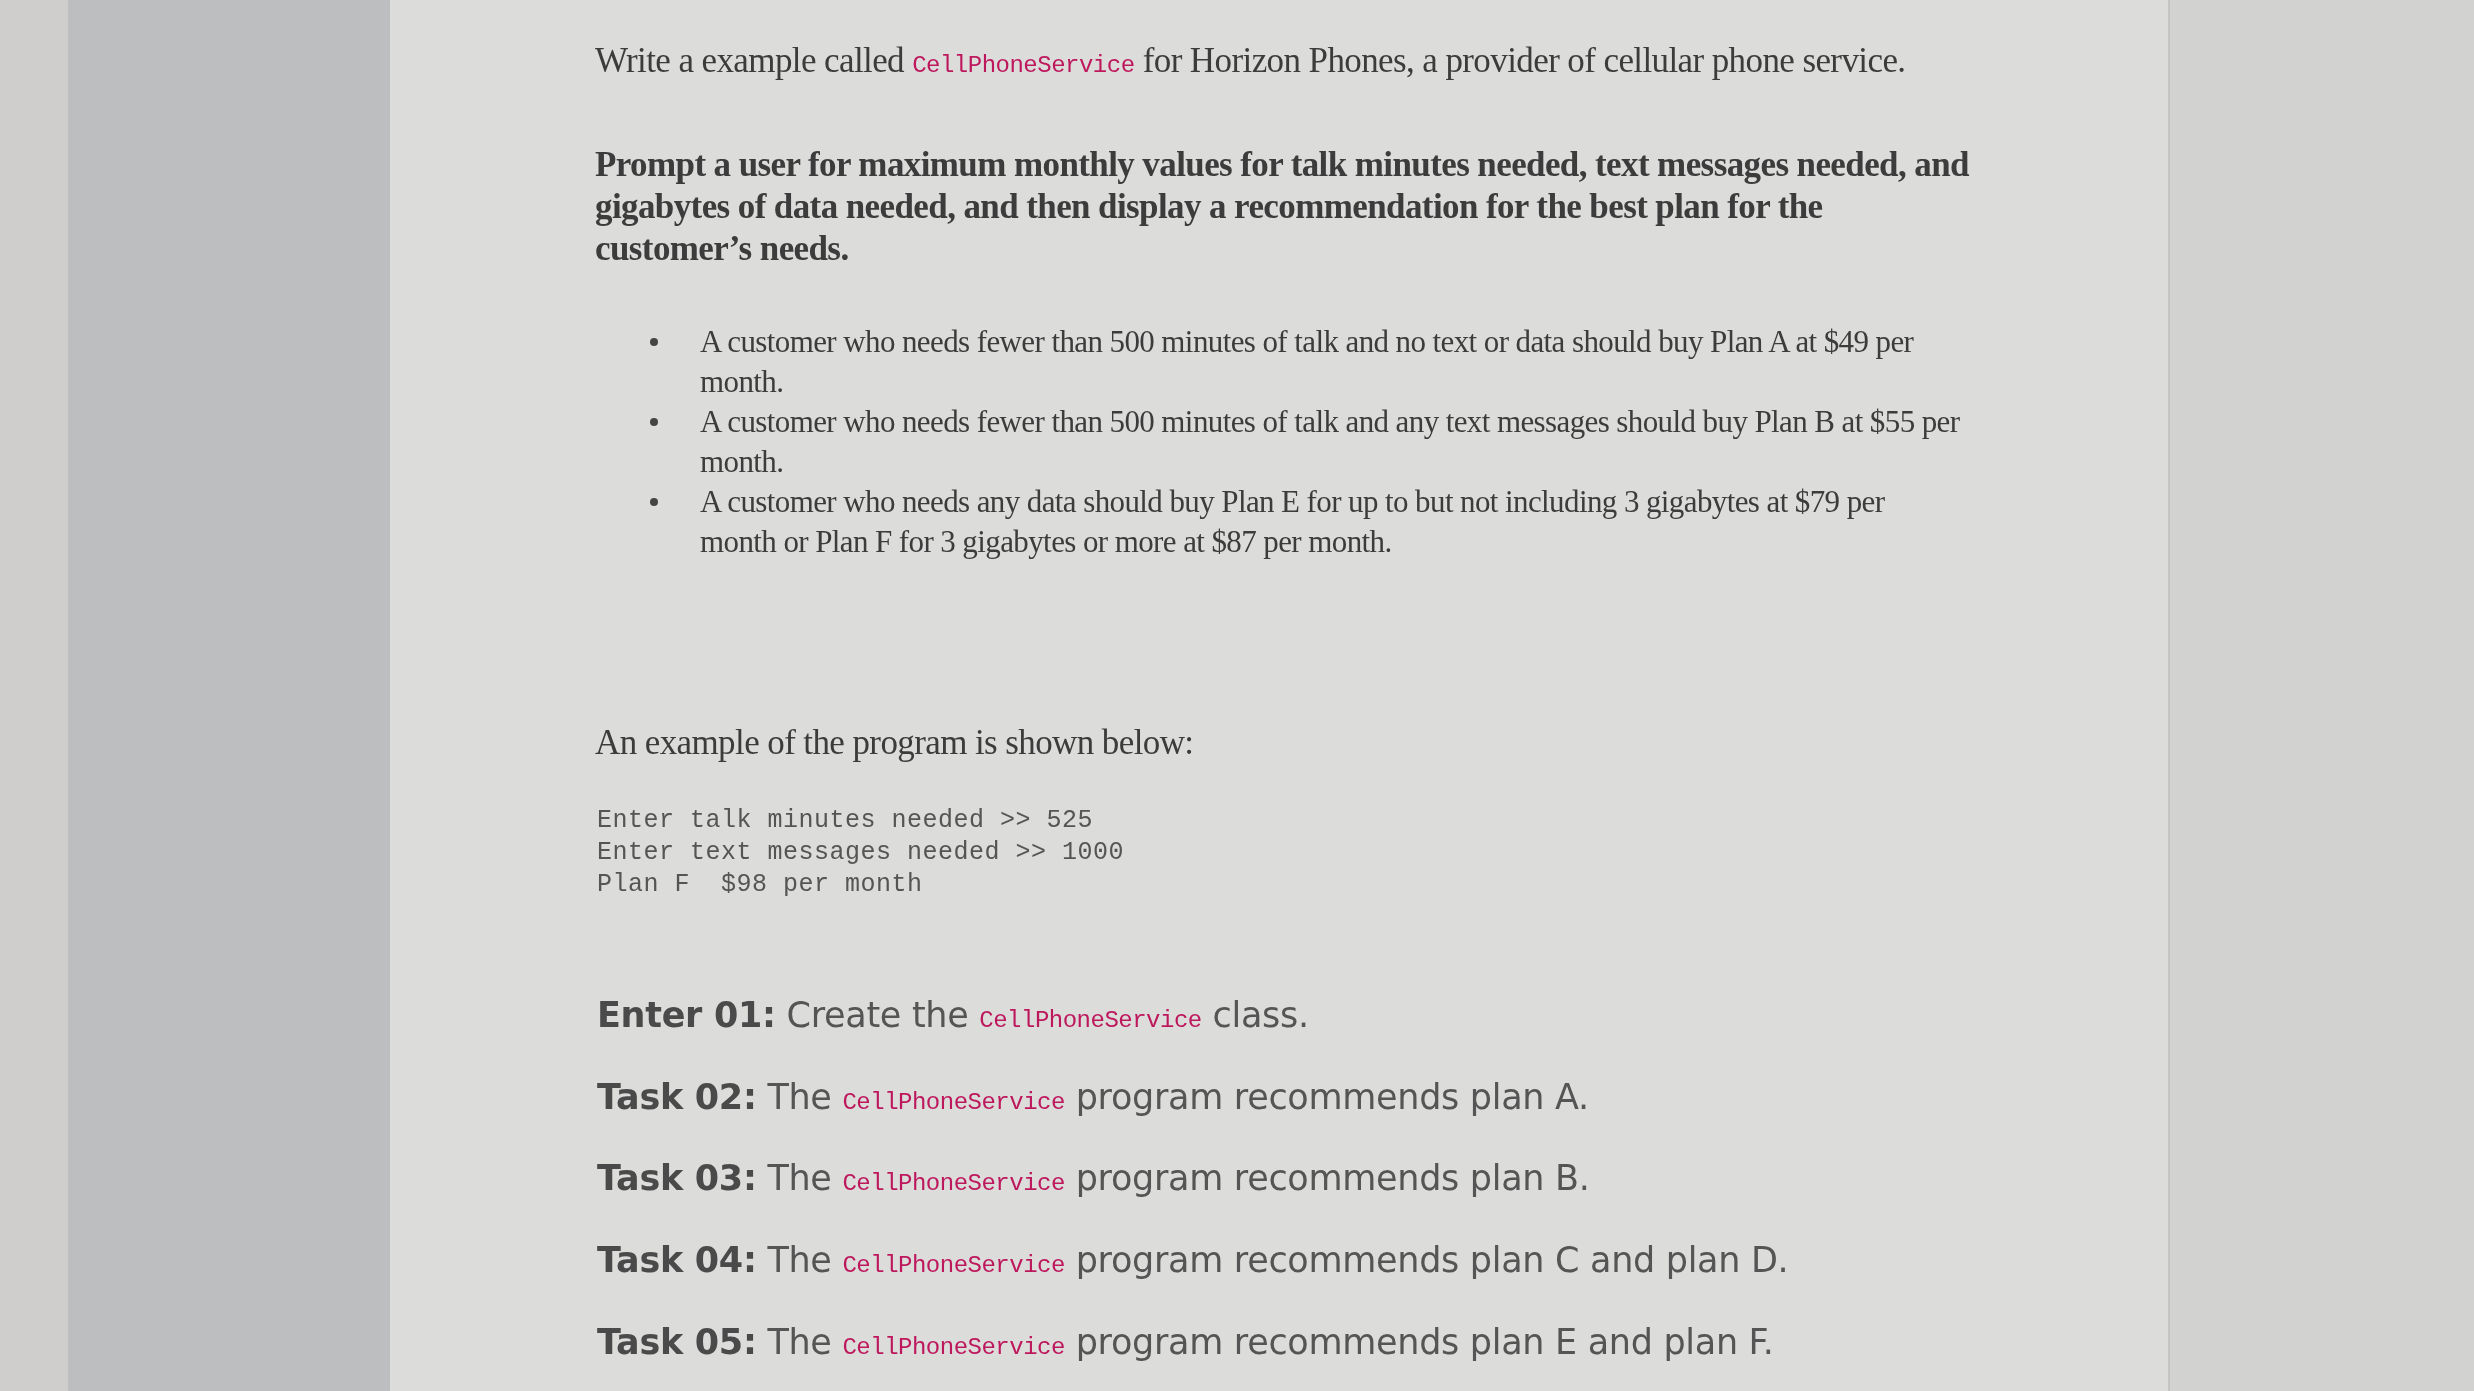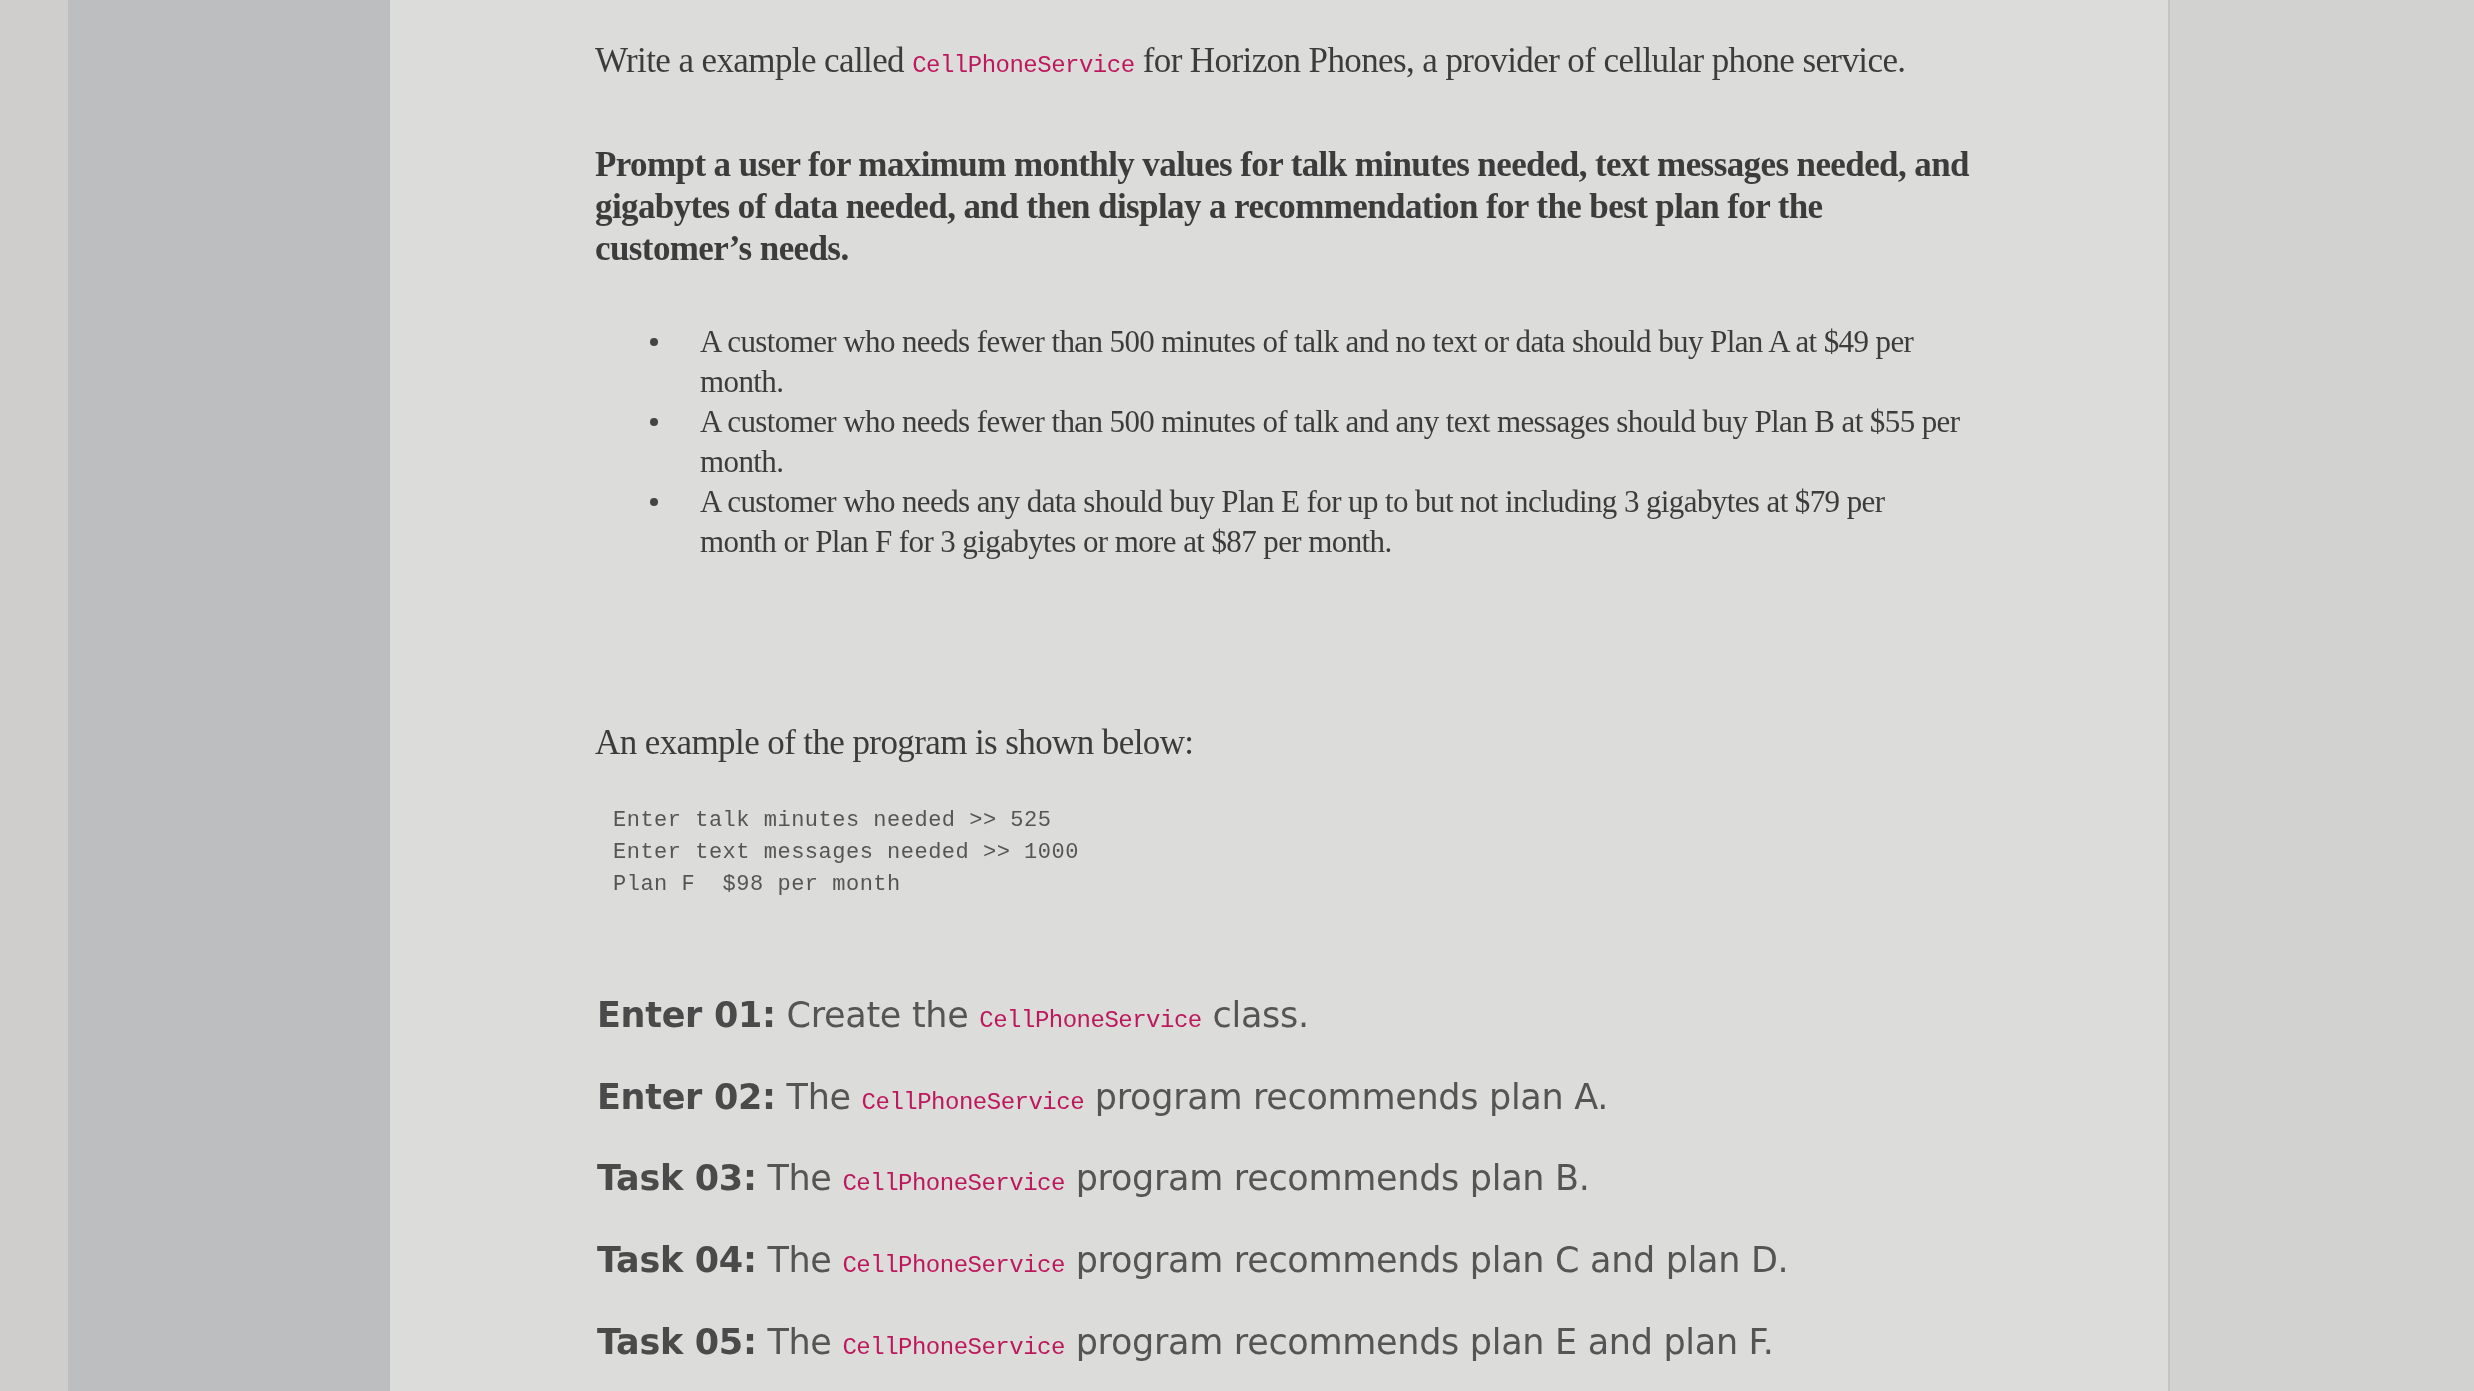--- a/index.html
+++ b/index.html
@@ -15,21 +15,21 @@
     border-left:2px solid #c3c4c3; }
   .content { position:absolute; left:595px; top:40px; width:1380px; color:#3c3c3c; }
   .para { font-size:35px; line-height:42px; margin:0; letter-spacing:-0.6px; }
   .code-inline { font-family:"Liberation Mono", monospace; font-size:24px; letter-spacing:-0.5px; color:#be185d; }
   .p1 { position:absolute; top:0; }
   .p2 { position:absolute; top:104px;font-weight:bold; }
   ul.bullets { position:absolute; top:282px; left:40px; margin:0; padding:0 0 0 65px; width:1260px; list-style:none; }
   ul.bullets li { position:relative; font-size:31px; line-height:40px; letter-spacing:-0.6px; margin:0; }
   ul.bullets li .dot { position:absolute; left:-50px; top:16px; width:8px; height:8px; border-radius:50%; background:#444; }
   .example-intro { position:absolute; top:682px; font-size:35px; letter-spacing:-0.6px; }
-  .code-block { position:absolute; top:765px; left:18px; font-family:"Liberation Mono", monospace; font-size:22px; line-height:32px; color:#555; white-space:pre; letter-spacing:0.5px; }
+  .code-block { position:absolute; top:765px; left:2px; font-family:"Liberation Mono", monospace; font-size:25px; line-height:32px; color:#555; white-space:pre; letter-spacing:0.5px; }
   .task { position:absolute; left:2px; font-family:"DejaVu Sans", sans-serif; font-size:35px; color:#555; letter-spacing:-0.3px; white-space:nowrap; }
   .task .label { font-weight:bold; color:#4a4a4a; }
   .task .code-inline { font-size:24px; }
 </style>
 </head>
 <body>
 
 <div class="bezel-left"></div>
 <div class="gray-panel"></div>
 <div class="page"></div>
@@ -45,20 +45,20 @@
     <li><span class="dot"></span><span>A customer who needs fewer than 500 minutes of talk and any text messages should buy Plan B at $55 per month.</span></li>
     <li><span class="dot"></span><span>A customer who needs any data should buy Plan E for up to but not including 3 gigabytes at $79 per month or Plan F for 3 gigabytes or more at $87 per month.</span></li>
   </ul>
 
   <p class="para example-intro">An example of the program is shown below:</p>
 
   <div class="code-block"><div>Enter talk minutes needed &gt;&gt; 525</div><div>Enter text messages needed &gt;&gt; 1000</div><div>Plan F  $98 per month</div></div>
 
   <div class="task" style="top:955px;"><span class="label">Enter 01:</span><span> Create the </span><span class="code-inline">CellPhoneService</span><span> class.</span></div>
 
-  <div class="task" style="top:1037px;"><span class="label">Enter 02:</span><span> The </span><span class="code-inline">CellPhoneService</span><span> program recommends plan A.</span></div>
+  <div class="task" style="top:1037px;"><span class="label">Task 02:</span><span> The </span><span class="code-inline">CellPhoneService</span><span> program recommends plan A.</span></div>
 
   <div class="task" style="top:1118px;"><span class="label">Task 03:</span><span> The </span><span class="code-inline">CellPhoneService</span><span> program recommends plan B.</span></div>
 
   <div class="task" style="top:1200px;"><span class="label">Task 04:</span><span> The </span><span class="code-inline">CellPhoneService</span><span> program recommends plan C and plan D.</span></div>
 
   <div class="task" style="top:1282px;"><span class="label">Task 05:</span><span> The </span><span class="code-inline">CellPhoneService</span><span> program recommends plan E and plan F.</span></div>
 </div>
 
 </body></html>

